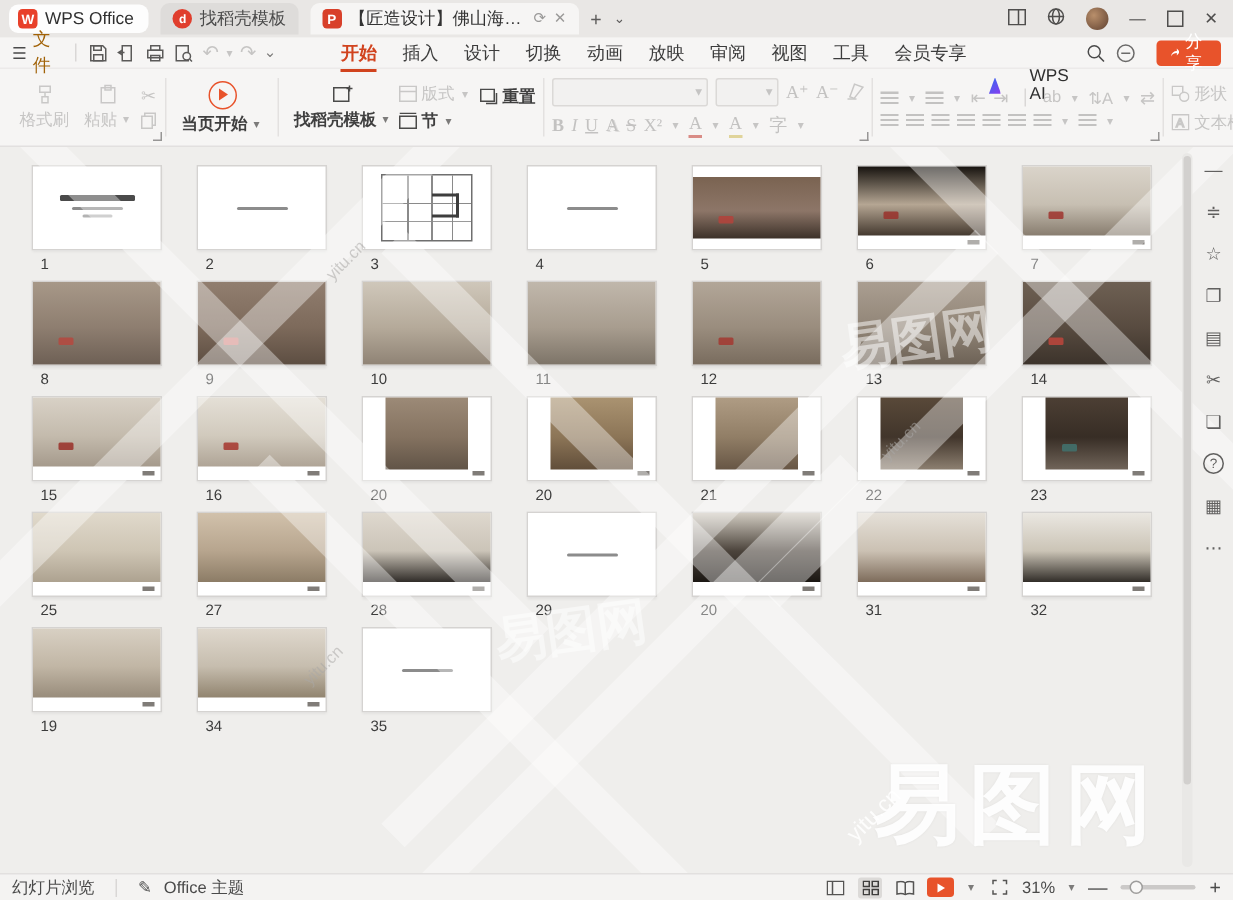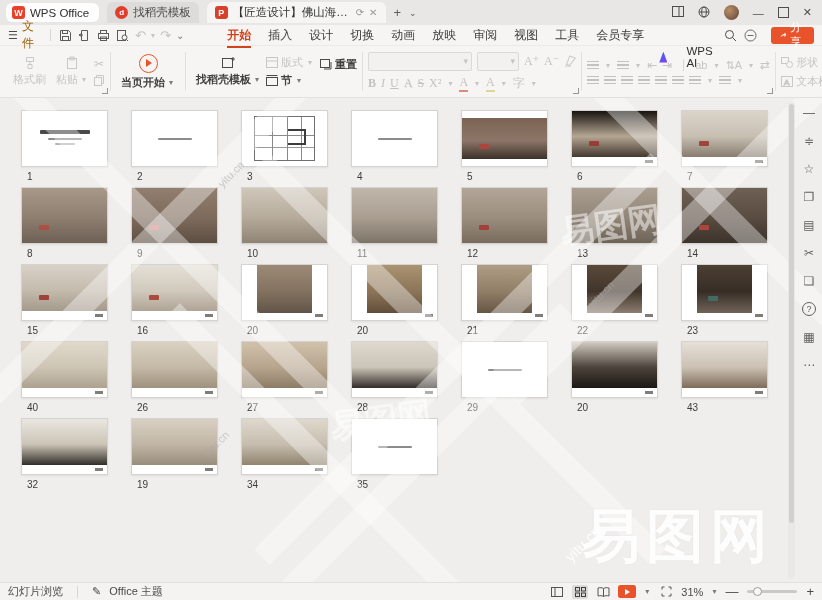--- a/index.html
+++ b/index.html
@@ -581,28 +581,21 @@
             </div>
             <div class="mark"></div>
           </div>
           <div class="slide-num">23</div>
         </div>
         <div class="slide-item">
           <div class="thumb kind-strip">
             <div class="photo" style="background: linear-gradient(rgb(224, 217, 203) 0%, rgb(206, 197, 180) 55%, rgb(173, 162, 144) 100%);"></div>
             <div class="mark"></div>
           </div>
-          <div class="slide-num">40</div>
-        </div>
-        <div class="slide-item">
-          <div class="thumb kind-strip">
-            <div class="photo" style="background: linear-gradient(rgb(218, 209, 194) 0%, rgb(196, 185, 166) 55%, rgb(158, 146, 126) 100%);"></div>
-            <div class="mark"></div>
-          </div>
-          <div class="slide-num">26</div>
+          <div class="slide-num">25</div>
         </div>
         <div class="slide-item">
           <div class="thumb kind-strip">
             <div class="photo" style="background: linear-gradient(rgb(209, 193, 171) 0%, rgb(183, 165, 142) 55%, rgb(140, 124, 102) 100%);"></div>
             <div class="mark"></div>
           </div>
           <div class="slide-num">27</div>
         </div>
         <div class="slide-item">
           <div class="thumb kind-strip">
@@ -622,21 +615,21 @@
             <div class="photo" style="background: linear-gradient(rgb(209, 203, 193) 0%, rgb(76, 68, 60) 55%, rgb(27, 23, 19) 100%);"></div>
             <div class="mark"></div>
           </div>
           <div class="slide-num">20</div>
         </div>
         <div class="slide-item">
           <div class="thumb kind-strip">
             <div class="photo" style="background: linear-gradient(rgb(229, 224, 216) 0%, rgb(203, 193, 179) 55%, rgb(126, 108, 91) 100%);"></div>
             <div class="mark"></div>
           </div>
-          <div class="slide-num">43</div>
+          <div class="slide-num">31</div>
         </div>
         <div class="slide-item">
           <div class="thumb kind-strip">
             <div class="photo" style="background: linear-gradient(rgb(234, 231, 225) 0%, rgb(203, 196, 182) 55%, rgb(49, 45, 40) 100%);"></div>
             <div class="mark"></div>
           </div>
           <div class="slide-num">32</div>
         </div>
         <div class="slide-item">
           <div class="thumb kind-strip">

